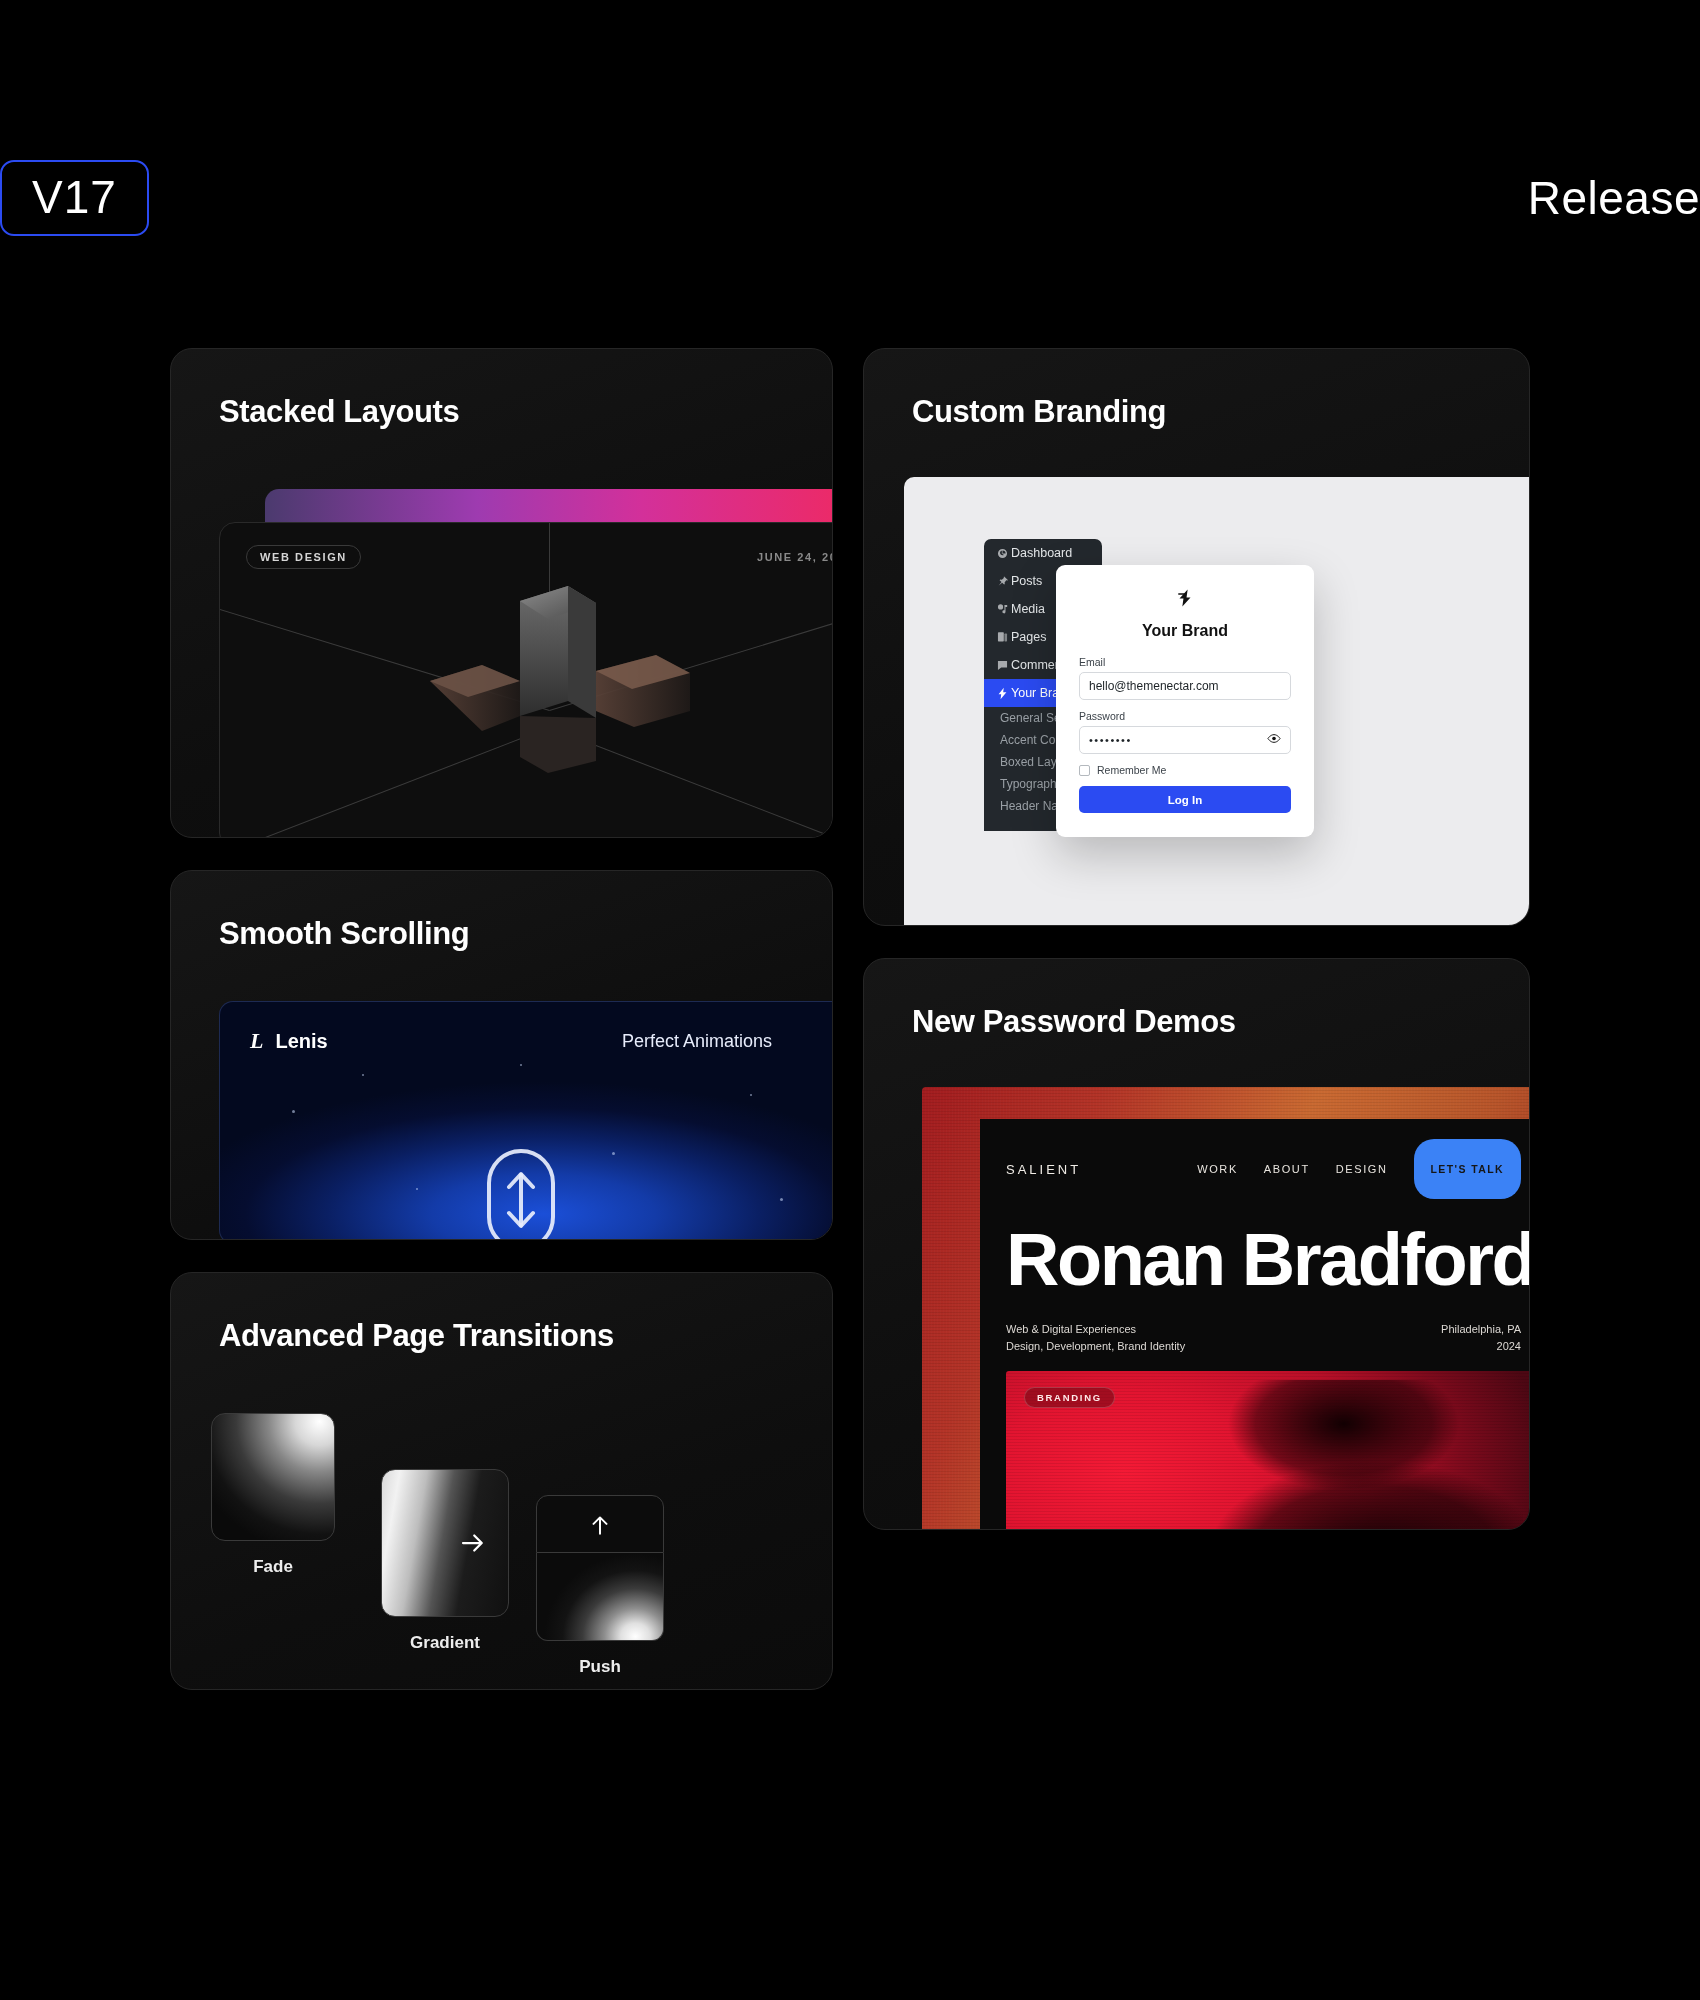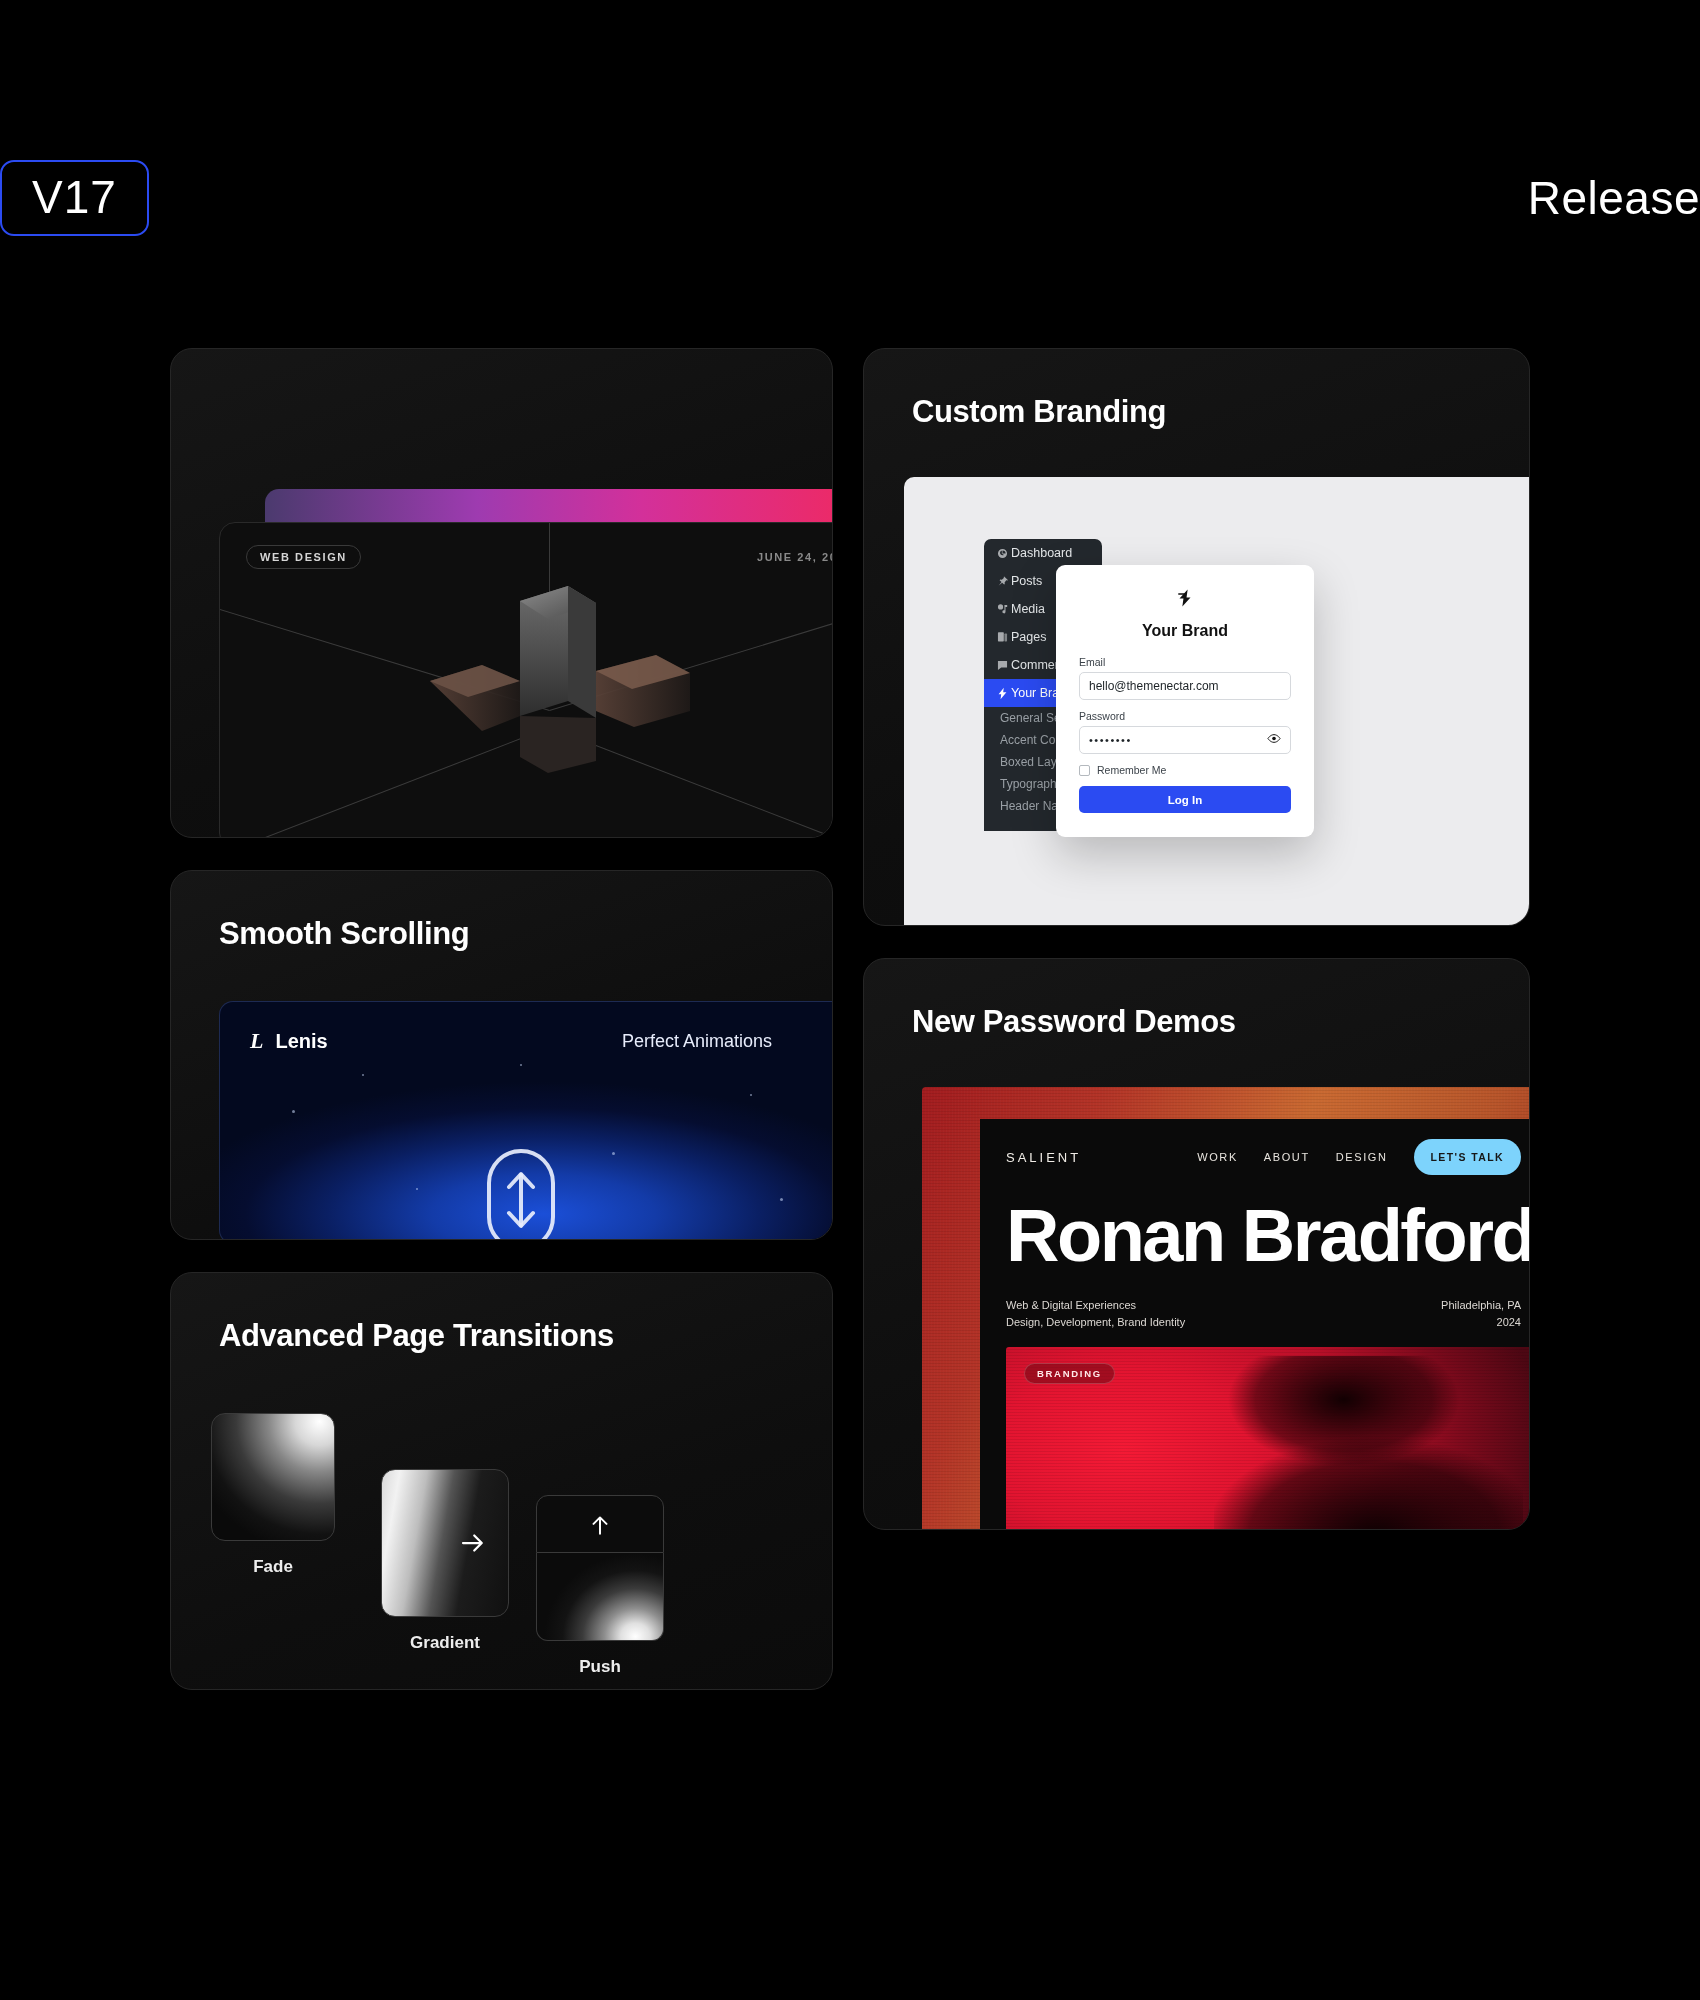--- a/index.html
+++ b/index.html
@@ -152,21 +152,21 @@
     background:linear-gradient(115deg,#a12023 0%,#b1362a 22%,#c66a34 48%,#b6572d 70%,#8f1f22 100%);
     filter:contrast(1.04); }
   .demo-bg::after{ content:""; position:absolute; inset:0; opacity:.32;
     background:repeating-linear-gradient(0deg,rgba(0,0,0,.22) 0 1px,transparent 1px 3px),
                repeating-linear-gradient(90deg,rgba(255,255,255,.05) 0 1px,transparent 1px 3px); }
   .demo-site { position:absolute; left:58px; top:32px; right:0; bottom:0; background:#0a0a0a; }
   .ds-nav { display:flex; align-items:center; justify-content:space-between; padding:20px 26px 0 26px; }
   .ds-logo { font-size:13px; letter-spacing:3px; color:#f0ece6; font-weight:500; }
   .ds-menu { display:flex; align-items:center; gap:26px; }
   .ds-link { font-size:11px; letter-spacing:1.6px; color:#e9e5df; font-weight:500; }
-  .ds-cta { background:#7dd3fc; color:#161616; border-radius:20px; padding:12px 17px;
+  .ds-cta { background:#3b82f6; color:#161616; border-radius:20px; padding:24px 17px;
             font-size:10.5px; letter-spacing:1.4px; font-weight:700; }
   .ds-hero { font-size:74px; font-weight:700; letter-spacing:-2.5px; color:#fff;
              padding:24px 0 0 26px; line-height:1; white-space:nowrap; }
   .ds-meta { display:flex; justify-content:space-between; padding:24px 26px 0; font-size:11px;
              color:#ddd9d4; line-height:1.55; }
   .ds-meta .right { text-align:right; }
   .ds-feature { position:relative; margin:16px 8px 0 26px; height:228px; border-radius:3px; overflow:hidden; }
   .feat-bg { position:absolute; inset:0;
     background:radial-gradient(ellipse 80% 120% at 22% 45%, #f41a35 0%, #e21430 30%, #b80f28 58%, #7d0a1c 80%, #4d0713 100%); }
   .feat-bg::after{ content:""; position:absolute; inset:0; opacity:.28;
@@ -186,20 +186,21 @@
 <div class="header">
   <div class="version-badge">V17</div>
   <div class="release-label">Release</div>
 </div>
 
 <div class="grid">
 
   <div class="col-left">
 
     <div class="panel p-stacked">
+      <div class="panel-title">Stacked Layouts</div>
       <div class="stack-wrap">
         <div class="stack-back"></div>
         <div class="stack-front">
           <svg class="perspective-lines" viewBox="0 0 580 320" preserveAspectRatio="none">
             <g stroke="#4a4a4a" stroke-width="0.9" fill="none" opacity="0.75">
               <line x1="-20" y1="70" x2="290" y2="165"></line>
               <line x1="600" y1="70" x2="290" y2="165"></line>
               <line x1="-20" y1="300" x2="290" y2="180"></line>
               <line x1="600" y1="300" x2="290" y2="180"></line>
               <line x1="290" y1="0" x2="290" y2="120"></line>

